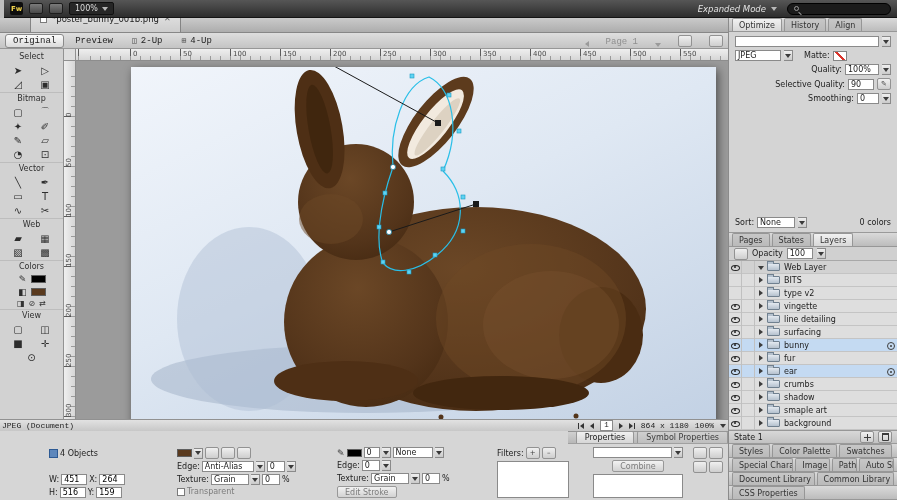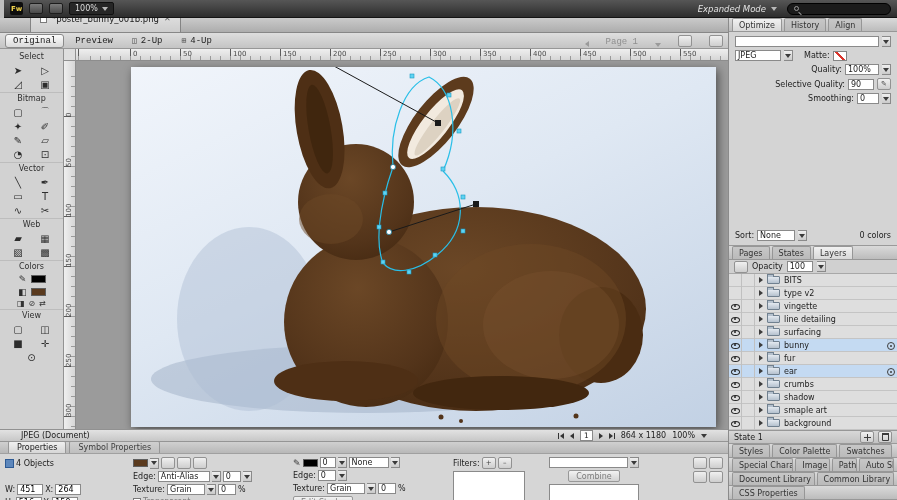--- a/index.html
+++ b/index.html
@@ -82,30 +82,30 @@
     border-right:1px solid #8d8d8d; z-index:2; padding-top:6px; overflow:hidden; }
   .vruler span { display:block; height:50px; font-size:7px; color:#4a4a4a; writing-mode:vertical-rl;
     transform:rotate(180deg); line-height:11px; }
   .viewport { position:absolute; left:12px; top:12px; right:0; bottom:0; overflow:hidden; }
   .canvas-image { position:absolute; left:55px; top:6px; width:585px; height:360px;
     background:linear-gradient(155deg,#f1f5fb 0%, #dfe8f3 45%, #c2d1e4 100%);
     box-shadow:2px 3px 9px rgba(0,0,0,.5); }
 
   
   .statusbar { height:12px; background:linear-gradient(#e2e2e2,#c7c7c7); border-top:1px solid #919191;
-    display:flex; align-items:center; padding:0 21px; font-size:8px; gap:4px; }
+    display:flex; align-items:center; padding:0 2px; font-size:8px; gap:4px;font-family:Liberation Mono, monospace; }
   .sb-right { margin-left:auto; display:flex; align-items:center; gap:6px; }
   .tri { width:0; height:0; border-top:3px solid transparent; border-bottom:3px solid transparent; }
   .tri.r { border-left:4px solid #333; } .tri.l { border-right:4px solid #333; }
   .vbar { width:1px; height:6px; background:#333; }
   .icpair { display:flex; align-items:center; gap:1px; }
   .sb-box { border:1px solid #8a8a8a; background:#fff; padding:0 3px; font-size:7.5px; line-height:9px; }
 
   
-  .props { height:59px; background:#d6d6d6; display:flex; flex-direction:column; }
+  .props { height:69px; background:#d6d6d6; display:flex; flex-direction:column;align-items:flex-end; }
   .ptabrow { height:13px; background:linear-gradient(#d0d0d0,#b8b8b8); border-top:1px solid #959595;
     border-bottom:1px solid #a0a0a0; display:flex; align-items:flex-end; padding-left:8px; gap:3px; }
   .ptab2 { font-size:8px; padding:0 8px; height:12px; line-height:12px; background:linear-gradient(#f0f0f0,#d6d6d6);
     border:1px solid #979797; border-bottom:none; border-radius:2px 2px 0 0; }
   .ptab2.dim { background:linear-gradient(#cfcfcf,#bfbfbf); color:#3d3d3d; }
   .pbody { flex:1; display:flex; padding:3px 5px 2px 5px; gap:10px; }
   .col { display:flex; flex-direction:column; gap:2px; }
   .frow { display:flex; align-items:center; gap:2px; }
   .lbl { font-size:8px; color:#222; white-space:nowrap; }
   .fld { background:#fff; border:1px solid #8a8a8a; height:11px; font-size:8px; padding:0 2px;
@@ -635,20 +635,28 @@
     <span class="btn-sm"></span>
     <span class="lbl">Opacity</span>
     <span class="fld" style="width:26px">100</span>
     <span class="dbtn">
         <span class="arr-dk"></span>
       </span>
   </div>
 
   <div class="layerslist">
 
+      <div class="lrow web">
+        <span class="lcell eye" data-on="on"></span>
+        <span class="lcell"></span>
+        <span class="disc" data-dir="down"></span>
+        <span class="folder"></span>
+        <span class="lname">Web Layer</span>
+        <span class="lbadge" data-on=""></span>
+      </div>
 
       <div class="lrow">
         <span class="lcell eye" data-on=""></span>
         <span class="lcell"></span>
         <span class="disc" data-dir="right"></span>
         <span class="folder"></span>
         <span class="lname">BITS</span>
         <span class="lbadge" data-on=""></span>
       </div>
 

